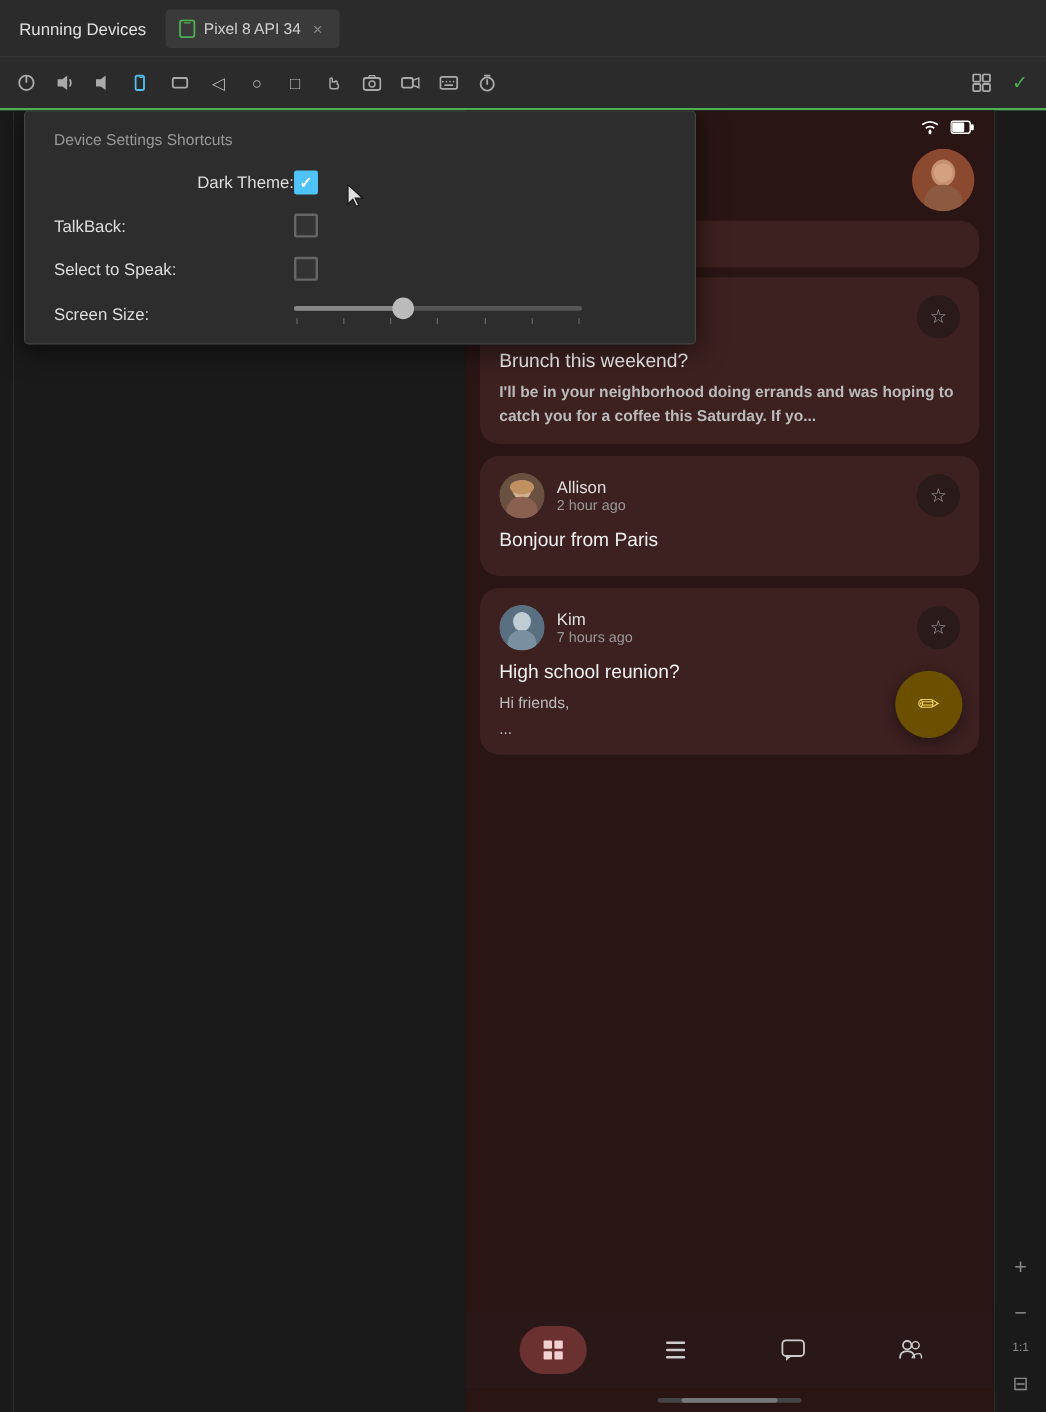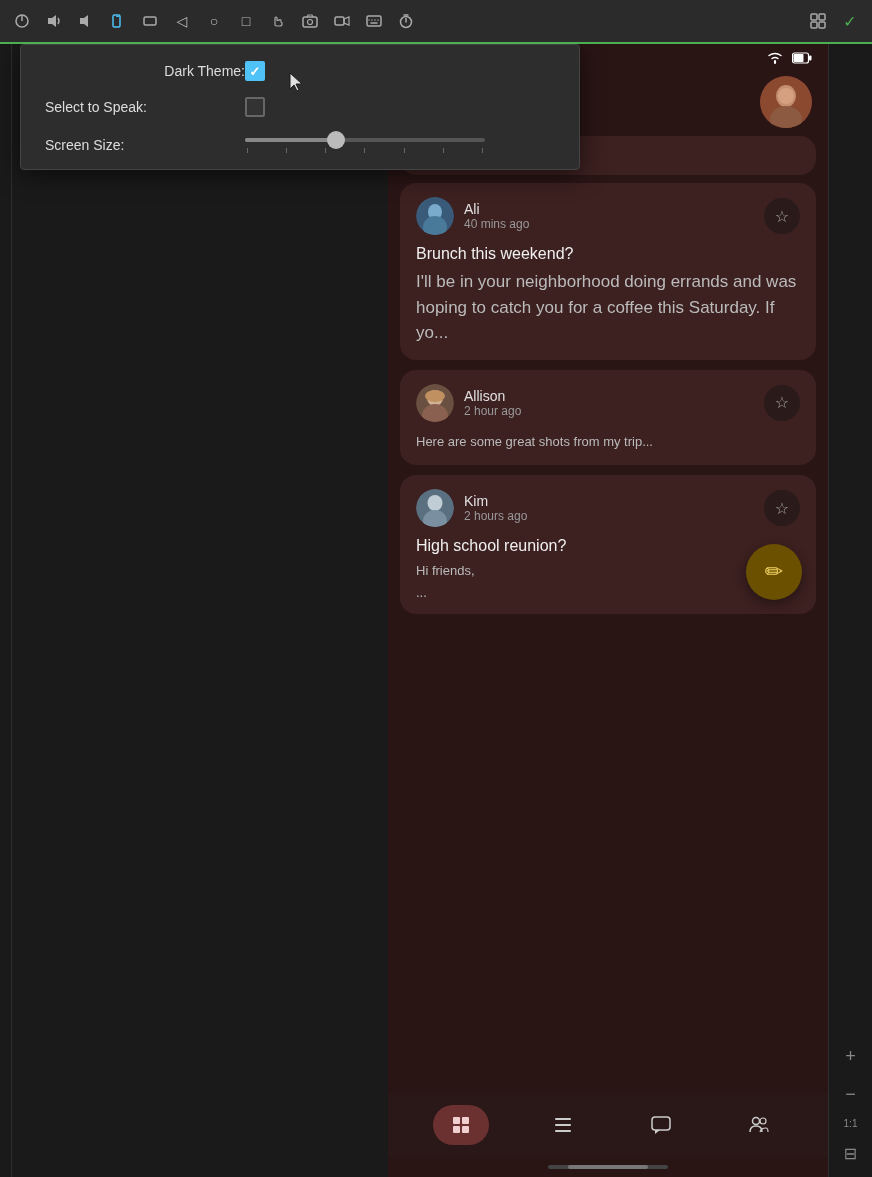--- a/index.html
+++ b/index.html
@@ -11,20 +11,33 @@
       overflow: hidden;
       display: flex;
       flex-direction: row;
     }
   </style>
 </head>
 <body>
 
 <div style="width:872px; height:1177px; display:flex; flex-direction:column; background:#1e1e1e;">
 
+  <div style="height:48px; background:#2b2b2b; display:flex; align-items:center; padding:0 8px; gap:8px; border-bottom:1px solid #3a3a3a;">
+    <span style="font-size:14px; color:#e0e0e0; font-weight:500; padding:0 8px; white-space:nowrap;">Running Devices</span>
+    <div style="display:flex; align-items:center; gap:6px; padding:4px 10px; background:#3a3a3a; border-radius:4px; cursor:pointer; height:32px;">
+      <span style="width:16px; height:16px; display:flex; align-items:center; justify-content:center;">
+        <svg width="16" height="16" viewBox="0 0 16 16">
+            <rect x="2" y="1" width="12" height="14" rx="2" fill="none" stroke="#4caf50" stroke-width="1.5"></rect>
+            <rect x="5" y="2.5" width="6" height="1" rx="0.5" fill="#4caf50"></rect>
+          </svg>
+      </span>
+      <span style="font-size:13px; color:#d0d0d0; white-space:nowrap;">Pixel 8 API 34</span>
+      <span style="font-size:14px; color:#888; cursor:pointer; width:16px; height:16px; display:flex; align-items:center; justify-content:center; border-radius:50%;">×</span>
+    </div>
+  </div>
 
   <div style="height:44px; background:#2b2b2b; display:flex; align-items:center; padding:0 8px; gap:4px; border-bottom:2px solid #4caf50;">
     <div style="width:28px;height:28px;display:flex;align-items:center;justify-content:center;border-radius:4px;cursor:pointer;color:#bbb;font-size:14px;">
       <svg width="16" height="16" viewBox="0 0 16 16">
           <circle cx="8" cy="8" r="6" fill="none" stroke="#aaa" stroke-width="1.5"></circle>
           <line x1="8" y1="2" x2="8" y2="8" stroke="#aaa" stroke-width="1.5"></line>
         </svg>
     </div>
     <div style="width:28px;height:28px;display:flex;align-items:center;justify-content:center;border-radius:4px;cursor:pointer;color:#bbb;font-size:14px;">
       <svg width="16" height="16" viewBox="0 0 16 16">
@@ -98,34 +111,39 @@
     <div style="width:28px;height:28px;display:flex;align-items:center;justify-content:center;border-radius:4px;cursor:pointer;color:#4caf50;font-size:16px;">✓</div>
   </div>
 
   <div style="flex:1; display:flex; flex-direction:row; overflow:hidden;">
 
     <div style="width:12px; background:#1a1a1a; border-right:1px solid #2e2e2e;"></div>
 
     <div style="flex:1; display:flex; flex-direction:column; position:relative; background:#1a1a1a;">
 
       <div style="position:absolute; top:0; left:8px; width:560px; background:#2d2d2d; border:1px solid #444; border-radius:4px; padding:16px 24px; z-index:20; box-shadow:0 4px 24px rgba(0,0,0,0.6);">
+        <div style="font-size:13px; color:#999; margin-bottom:18px;">Device Settings Shortcuts</div>
 
         <div style="display:flex; align-items:center; margin-bottom:16px;">
           <span style="font-size:14px; color:#ddd; width:200px; font-weight:500;text-align:right;">Dark Theme:</span>
           <div style="width:20px; height:20px; background:#4fc3f7; border-radius:2px; display:flex; align-items:center; justify-content:center;">
             <span style="color:white; font-size:13px; font-weight:bold; line-height:1;">✓</span>
           </div>
 
           <div style="margin-left:16px; width:0; height:0; border-left:7px solid transparent; border-right:7px solid transparent; border-top:0; position:relative;">
             <svg width="18" height="22" viewBox="0 0 18 22" style="display:block;">
               <polygon points="2,2 2,18 6,14 9,20 11,19 8,13 14,13" fill="#e0e0e0" stroke="#1a1a1a" stroke-width="1"></polygon>
             </svg>
           </div>
         </div>
 
+        <div style="display:flex; align-items:center; margin-bottom:16px;">
+          <span style="font-size:14px; color:#ddd; width:200px; font-weight:500;">TalkBack:</span>
+          <div style="width:20px; height:20px; border:2px solid #666; border-radius:2px; background:#333;"></div>
+        </div>
 
         <div style="display:flex; align-items:center; margin-bottom:20px;">
           <span style="font-size:14px; color:#ddd; width:200px; font-weight:500;">Select to Speak:</span>
           <div style="width:20px; height:20px; border:2px solid #666; border-radius:2px; background:#333;"></div>
         </div>
 
 
         <div style="display:flex; align-items:center;">
           <span style="font-size:14px; color:#ddd; width:200px; font-weight:500;">Screen Size:</span>
           <div style="display:flex; flex-direction:column; gap:4px;">
@@ -196,56 +214,56 @@
               </div>
               <div>
                 <div style="font-size:14px; color:#e0e0e0; font-weight:500;">Ali</div>
                 <div style="font-size:12px; color:#999;">40 mins ago</div>
               </div>
               <div style="width:36px; height:36px; border-radius:50%; background:#2a1a1a; display:flex; align-items:center; justify-content:center; cursor:pointer; margin-left:auto;">
                 <span style="color:#aaa; font-size:16px;">☆</span>
               </div>
             </div>
             <div style="font-size:16px; color:#f0f0f0; font-weight:500; margin-bottom:6px;">Brunch this weekend?</div>
-            <div style="font-size:17px; color:#bbb; line-height:1.5;">I'll be in your neighborhood doing errands and was hoping to catch you for a coffee this Saturday. If yo...</div>
+            <div style="font-size:13px; color:#bbb; line-height:1.5;font-weight:bold;">I'll be in your neighborhood doing errands and was hoping to catch you for a coffee this Saturday. If yo...</div>
           </div>
 
           <div style="margin:0 12px 10px 12px; background:#3d2020; border-radius:16px; padding:14px 16px; position:relative;">
             <div style="display:flex; align-items:center; gap:10px; margin-bottom:10px;">
               <div style="width:38px; height:38px; border-radius:50%; overflow:hidden; flex-shrink:0;">
                 <svg width="38" height="38" viewBox="0 0 38 38">
                   <circle cx="19" cy="19" r="19" fill="#6a5040"></circle>
                   <ellipse cx="19" cy="14" rx="8" ry="8" fill="#d0b090"></ellipse>
                   <ellipse cx="19" cy="32" rx="13" ry="12" fill="#8a6050"></ellipse>
                   <ellipse cx="19" cy="12" rx="10" ry="6" fill="#c09060"></ellipse>
                 </svg>
               </div>
               <div>
                 <div style="font-size:14px; color:#e0e0e0; font-weight:500;">Allison</div>
                 <div style="font-size:12px; color:#999;">2 hour ago</div>
               </div>
               <div style="width:36px; height:36px; border-radius:50%; background:#2a1a1a; display:flex; align-items:center; justify-content:center; cursor:pointer; margin-left:auto;">
                 <span style="color:#aaa; font-size:16px;">☆</span>
               </div>
             </div>
-            <div style="font-size:13px; color:#bbb; line-height:1.5;">Here are some great shots from my trip...</div>
+            <div style="font-size:16px; color:#f0f0f0; font-weight:500; margin-bottom:6px;">Bonjour from Paris</div>
           </div>
 
           <div style="margin:0 12px 10px 12px; background:#3d2020; border-radius:16px; padding:14px 16px; position:relative;">
             <div style="display:flex; align-items:center; gap:10px; margin-bottom:10px;">
               <div style="width:38px; height:38px; border-radius:50%; overflow:hidden; flex-shrink:0;">
                 <svg width="38" height="38" viewBox="0 0 38 38">
                   <circle cx="19" cy="19" r="19" fill="#5a7080"></circle>
                   <ellipse cx="19" cy="14" rx="7.5" ry="8" fill="#c0cdd5"></ellipse>
                   <ellipse cx="19" cy="32" rx="12" ry="11" fill="#7a90a0"></ellipse>
                 </svg>
               </div>
               <div>
                 <div style="font-size:14px; color:#e0e0e0; font-weight:500;">Kim</div>
-                <div style="font-size:12px; color:#999;">2 hours ago</div>
+                <div style="font-size:12px; color:#999;">7 hours ago</div>
               </div>
               <div style="width:36px; height:36px; border-radius:50%; background:#2a1a1a; display:flex; align-items:center; justify-content:center; cursor:pointer; margin-left:auto;">
                 <span style="color:#aaa; font-size:16px;">☆</span>
               </div>
             </div>
             <div style="font-size:16px; color:#f0f0f0; font-weight:500; margin-bottom:6px;">High school reunion?</div>
             <div style="font-size:13px; color:#bbb; line-height:1.5;">Hi friends,</div>
             <div style="font-size:13px; color:#bbb; margin-top:4px;">...</div>
 
             <div style="width:56px; height:56px; border-radius:50%; background:#6b5000; display:flex; align-items:center; justify-content:center; cursor:pointer; position:absolute; bottom:14px; right:14px; box-shadow:0 4px 12px rgba(0,0,0,0.4);">

